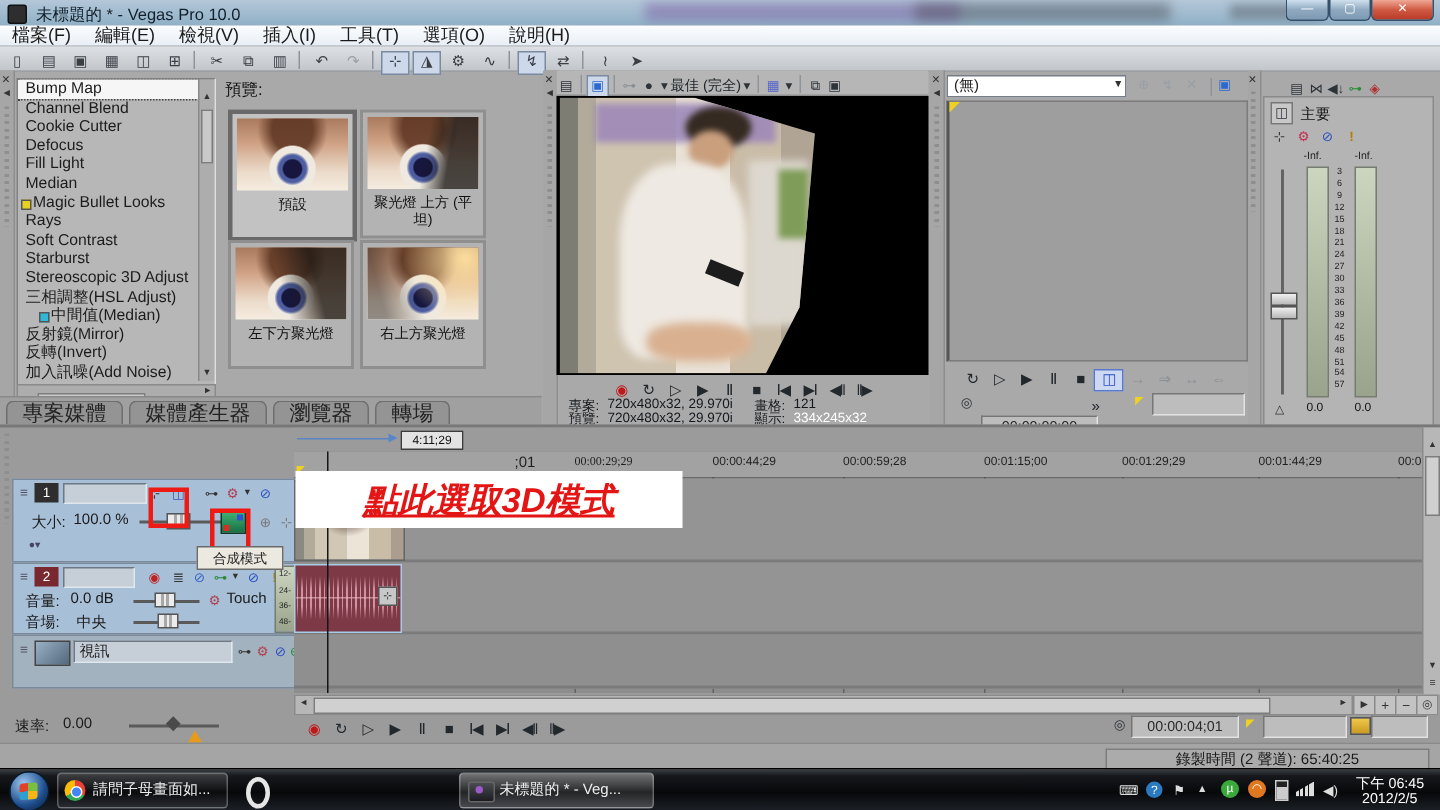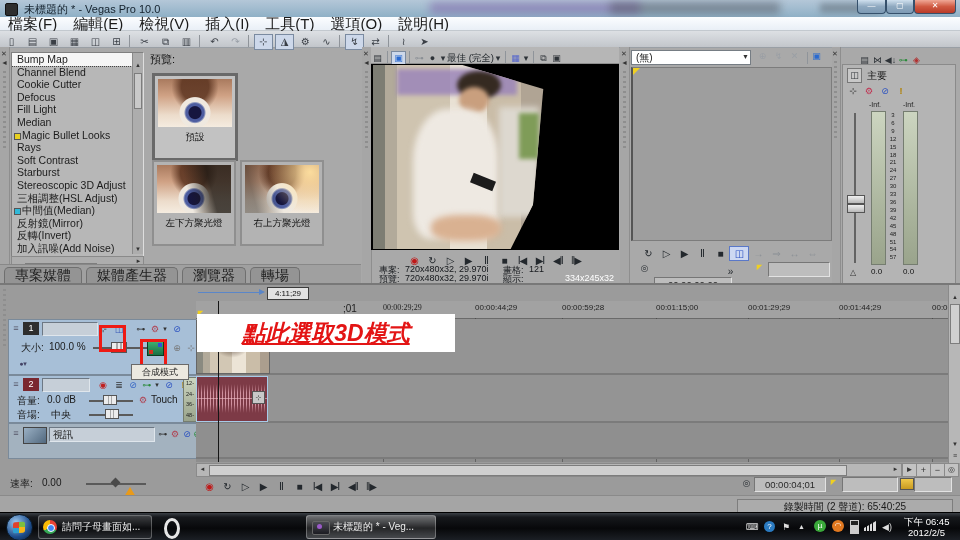--- a/index.html
+++ b/index.html
@@ -59,21 +59,21 @@
     <div class="ab" style="left:430px;top:2px;width:210px;height:12px;background:rgba(120,80,160,.45);filter:blur(4px);"></div>
     <div class="ab" style="left:610px;top:2px;width:170px;height:12px;background:rgba(70,70,80,.45);filter:blur(4px);"></div>
     <div class="ab" style="left:820px;top:3px;width:60px;height:10px;background:rgba(90,100,110,.5);filter:blur(3px);"></div>
     <div class="ab" style="left:5px;top:3px;width:11px;height:11px;background:#2e2e2e;border-radius:2px;border:1px solid #111;"></div>
     <div class="ab" style="left:24px;top:2px;font-size:11px;color:#13202c;">未標題的 * - Vegas Pro 10.0</div>
     <div class="ab" style="right:4px;top:0;">
       <span class="winbtn" style="width:27px;">—</span><span class="winbtn" style="width:26px;">▢</span><span class="winbtn close" style="width:40px;">✕</span>
     </div>
   </div>
 
-  <div class="ab" style="left:0;top:17px;width:960px;height:13px;background:linear-gradient(180deg,#fbfdff,#e9eff6);border-bottom:1px solid #c3c9cf;font-size:15px;line-height:13px;color:#1a1a1a;">
+  <div class="ab" style="left:0;top:17px;width:960px;height:13px;background:linear-gradient(180deg,#fbfdff,#e9eff6);border-bottom:1px solid #c3c9cf;font-size:12px;line-height:13px;color:#1a1a1a;">
     <span style="padding:0 8px;">檔案(F)</span><span style="padding:0 8px;">編輯(E)</span><span style="padding:0 8px;">檢視(V)</span><span style="padding:0 8px;">插入(I)</span><span style="padding:0 8px;">工具(T)</span><span style="padding:0 8px;">選項(O)</span><span style="padding:0 8px;">說明(H)</span>
   </div>
 
   <div class="ab" style="left:0;top:31px;width:960px;height:16px;background:linear-gradient(180deg,#dde0e4,#c2c6cb);border-bottom:1px solid #999fa5;white-space:nowrap;">
     <span class="tbi">▯</span><span class="tbi">▤</span><span class="tbi">▣</span><span class="tbi">▦</span><span class="tbi">◫</span><span class="tbi">⊞</span><span class="sep"></span><span class="tbi">✂</span><span class="tbi">⧉</span><span class="tbi">▥</span><span class="sep"></span><span class="tbi">↶</span><span class="tbi" style="color:#9aa0a8;">↷</span><span class="sep"></span><span class="tbi pressed">⊹</span><span class="tbi pressed">◮</span><span class="tbi">⚙</span><span class="tbi">∿</span><span class="sep"></span><span class="tbi pressed">↯</span><span class="tbi">⇄</span><span class="sep"></span><span class="tbi">≀</span><span class="tbi">➤</span>
   </div>
 
   <div class="ab panelgrip" style="left:0;top:47px;width:9px;height:236px;">
     <div class="ab ic" style="left:1px;top:0;font-size:7px;">✕</div>
     <div class="ab ic" style="left:1px;top:9px;font-size:7px;">◄</div>
@@ -86,21 +86,21 @@
       <div class="listitem"><span>Cookie Cutter</span></div>
       <div class="listitem"><span>Defocus</span></div>
       <div class="listitem"><span>Fill Light</span></div>
       <div class="listitem"><span>Median</span></div>
       <div class="listitem" style="padding-left:10px;"><span class="ab" style="left:2px;top:4px;width:5px;height:5px;background:#e8d020;border:1px solid #555;"></span><span>Magic Bullet Looks</span></div>
       <div class="listitem"><span>Rays</span></div>
       <div class="listitem"><span>Soft Contrast</span></div>
       <div class="listitem"><span>Starburst</span></div>
       <div class="listitem"><span>Stereoscopic 3D Adjust</span></div>
       <div class="listitem"><span>三相調整(HSL Adjust)</span></div>
-      <div class="listitem" style="padding-left:10px;"><span class="ab" style="left:2px;top:4px;width:5px;height:5px;background:#30b8d8;border:1px solid #555;"></span><span>中間值(Median)</span></div>
+      <div class="listitem" style="padding-left:10px;margin-left:12px;"><span class="ab" style="left:2px;top:4px;width:5px;height:5px;background:#30b8d8;border:1px solid #555;"></span><span>中間值(Median)</span></div>
       <div class="listitem"><span>反射鏡(Mirror)</span></div>
       <div class="listitem"><span>反轉(Invert)</span></div>
       <div class="listitem"><span>加入訊噪(Add Noise)</span></div>
     </div>
     <div class="ab" style="right:0;top:0;width:10px;height:201px;background:#adadad;border-left:1px solid #8a8a8a;">
       <div class="ic" style="font-size:6px;width:10px;line-height:9px;">▲</div>
       <div style="margin:2px 1px;height:34px;background:#c9c9c9;border:1px solid #7d7d7d;"></div>
       <div class="ab ic" style="bottom:0;left:0;font-size:6px;width:10px;line-height:9px;">▼</div>
     </div>
   </div>
@@ -108,20 +108,26 @@
     <span class="ic" style="font-size:6px;line-height:8px;width:9px;">◄</span>
     <span style="display:inline-block;width:70px;height:5px;background:#c9c9c9;border:1px solid #7d7d7d;vertical-align:middle;"></span>
     <span class="ab ic" style="right:0;top:0;font-size:6px;line-height:8px;width:9px;">►</span>
   </div>
 
   <div class="ab" style="left:150px;top:52px;font-size:11px;color:#111;">預覽:</div>
 
   <div class="ab tile sel" style="left:152px;top:73px;width:80px;height:82px;">
     <div class="eye" style="margin:3px;height:48px;"></div>
     <div class="lbl">預設</div>
+  </div>
+  <div class="ab tile" style="left:240px;top:73px;width:80px;height:82px;">
+    <div class="eye" style="margin:3px;height:48px;">
+      <div class="ov" style="background:linear-gradient(100deg,rgba(0,0,0,0) 52%,rgba(25,22,20,.78) 72%);"></div>
+    </div>
+    <div class="lbl">聚光燈 上方 (平坦)</div>
   </div>
   <div class="ab tile" style="left:152px;top:160px;width:80px;height:82px;">
     <div class="eye" style="margin:3px;height:48px;">
       <div class="ov" style="background:linear-gradient(75deg,rgba(0,0,0,0) 42%,rgba(30,25,20,.8) 70%);"></div>
     </div>
     <div class="lbl">左下方聚光燈</div>
   </div>
   <div class="ab tile" style="left:240px;top:160px;width:80px;height:82px;">
     <div class="eye" style="margin:3px;height:48px;">
       <div class="ov" style="background:radial-gradient(circle at 88% 15%,rgba(255,225,160,.95),rgba(255,225,160,0) 55%),linear-gradient(255deg,rgba(0,0,0,0) 55%,rgba(25,22,20,.45) 85%);"></div>
@@ -159,21 +165,21 @@
     <span class="t rec">◉</span><span class="t">↻</span><span class="t">▷</span><span class="t">▶</span><span class="t">Ⅱ</span><span class="t">■</span><span class="t">Ⅰ◀</span><span class="t">▶Ⅰ</span><span class="t">◀‖</span><span class="t">‖▶</span>
   </div>
   <div class="ab" style="left:371px;top:264px;width:248px;height:19px;font-size:9px;color:#15181c;">
     <span class="ab" style="left:8px;top:0;">專案:</span>
     <span class="ab" style="left:34px;top:0;">720x480x32, 29.970i</span>
     <span class="ab" style="left:132px;top:0;">畫格:</span>
     <span class="ab" style="left:158px;top:0;">121</span>
     <span class="ab" style="left:8px;top:9px;">預覽:</span>
     <span class="ab" style="left:34px;top:9px;">720x480x32, 29.970i</span>
     <span class="ab" style="left:132px;top:9px;">顯示:</span>
-    <span class="ab" style="left:158px;top:9px;color:#fff;margin-left:36px;">334x245x32</span>
+    <span class="ab" style="left:158px;top:9px;color:#fff;">334x245x32</span>
   </div>
 
   <div class="ab panelgrip" style="left:620px;top:47px;width:9px;height:236px;">
     <div class="ab ic" style="left:1px;top:0;font-size:7px;">✕</div>
     <div class="ab ic" style="left:1px;top:9px;font-size:7px;">◄</div>
     <div class="ab grip-dots" style="left:3px;top:24px;height:80px;"></div>
   </div>
   <div class="ab" style="left:631px;top:50px;width:118px;height:13px;background:#fff;border:1px solid #767d84;font-size:10px;line-height:13px;color:#222;">
     <span style="padding-left:4px;">(無)</span>
     <span class="ab ic" style="right:1px;top:0;font-size:7px;line-height:12px;">▼</span>

